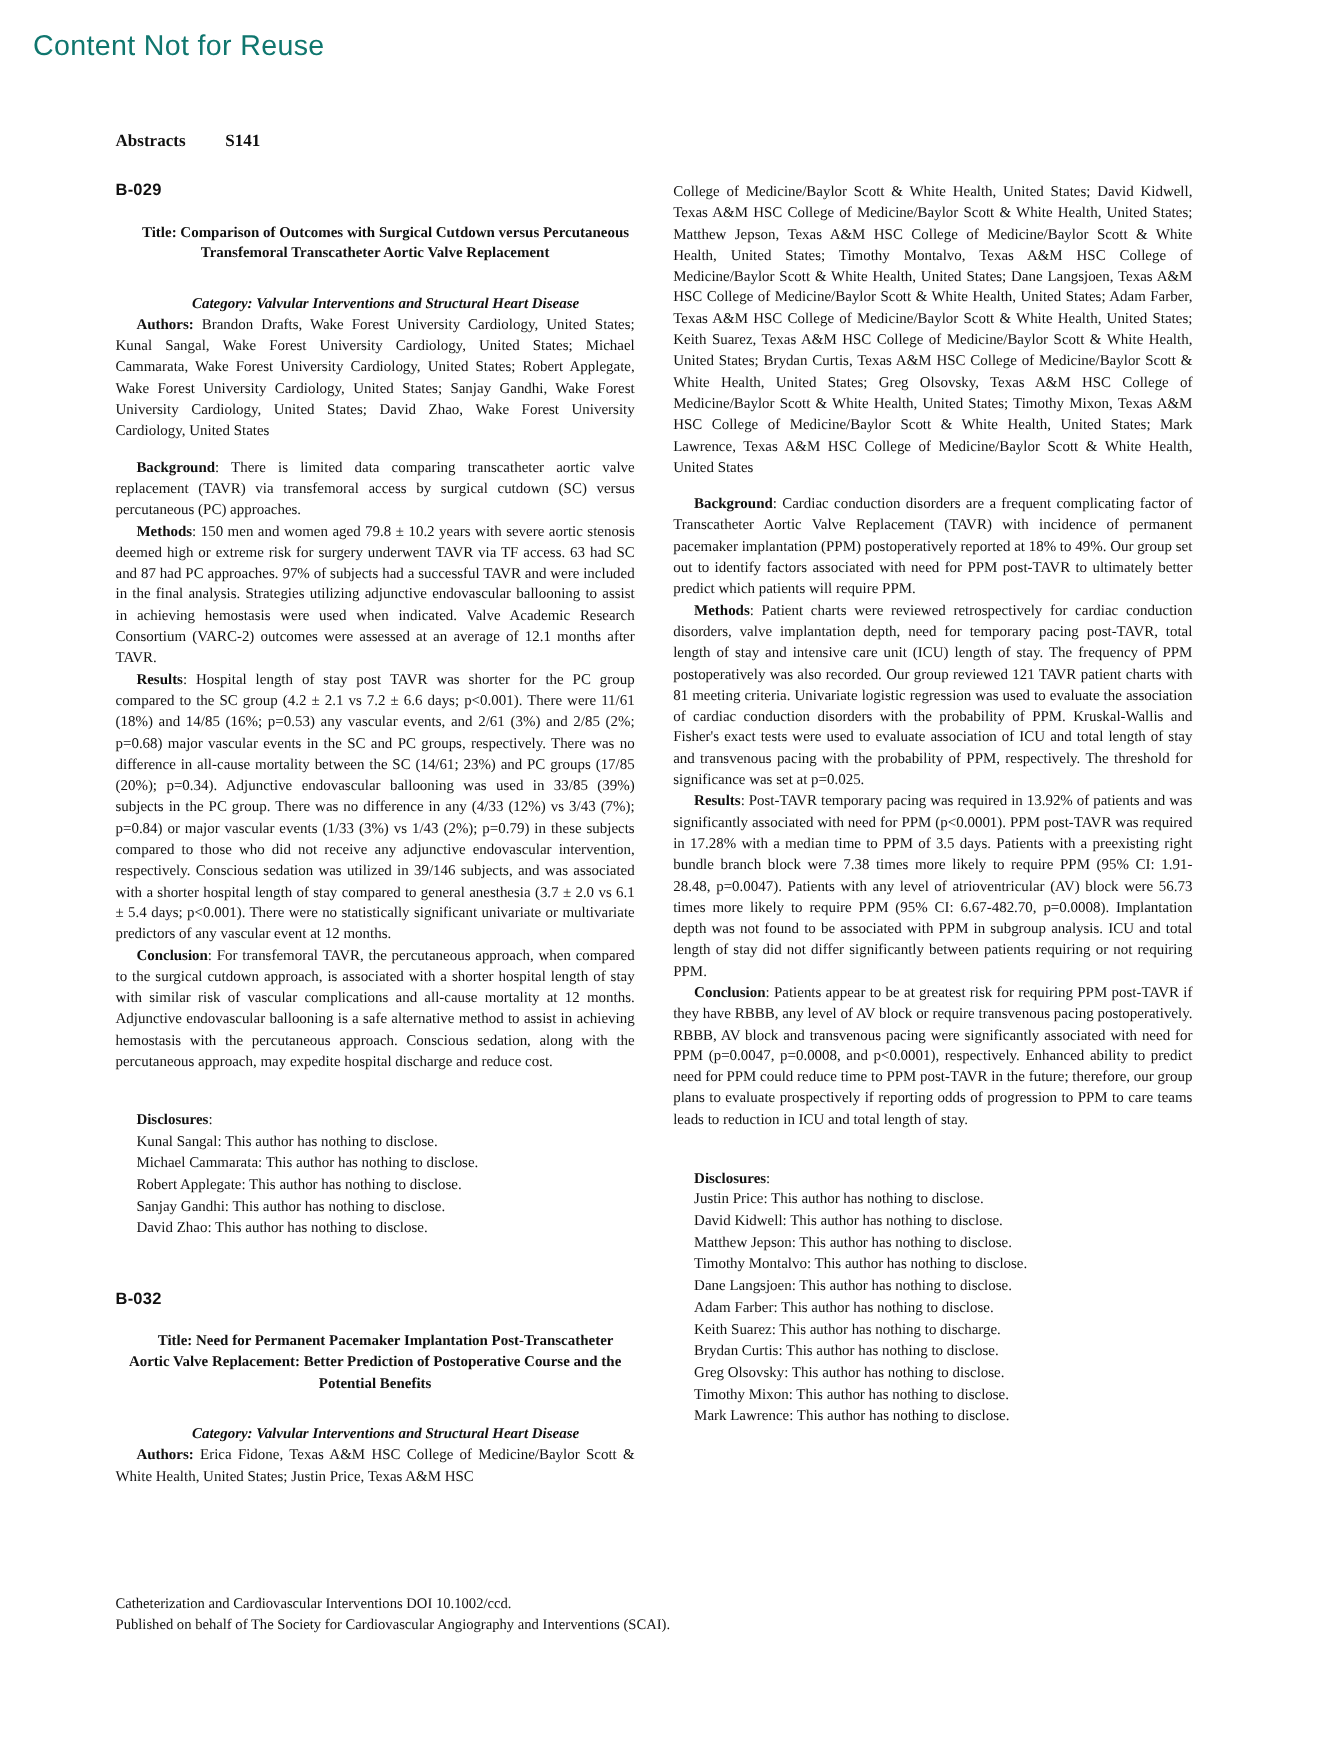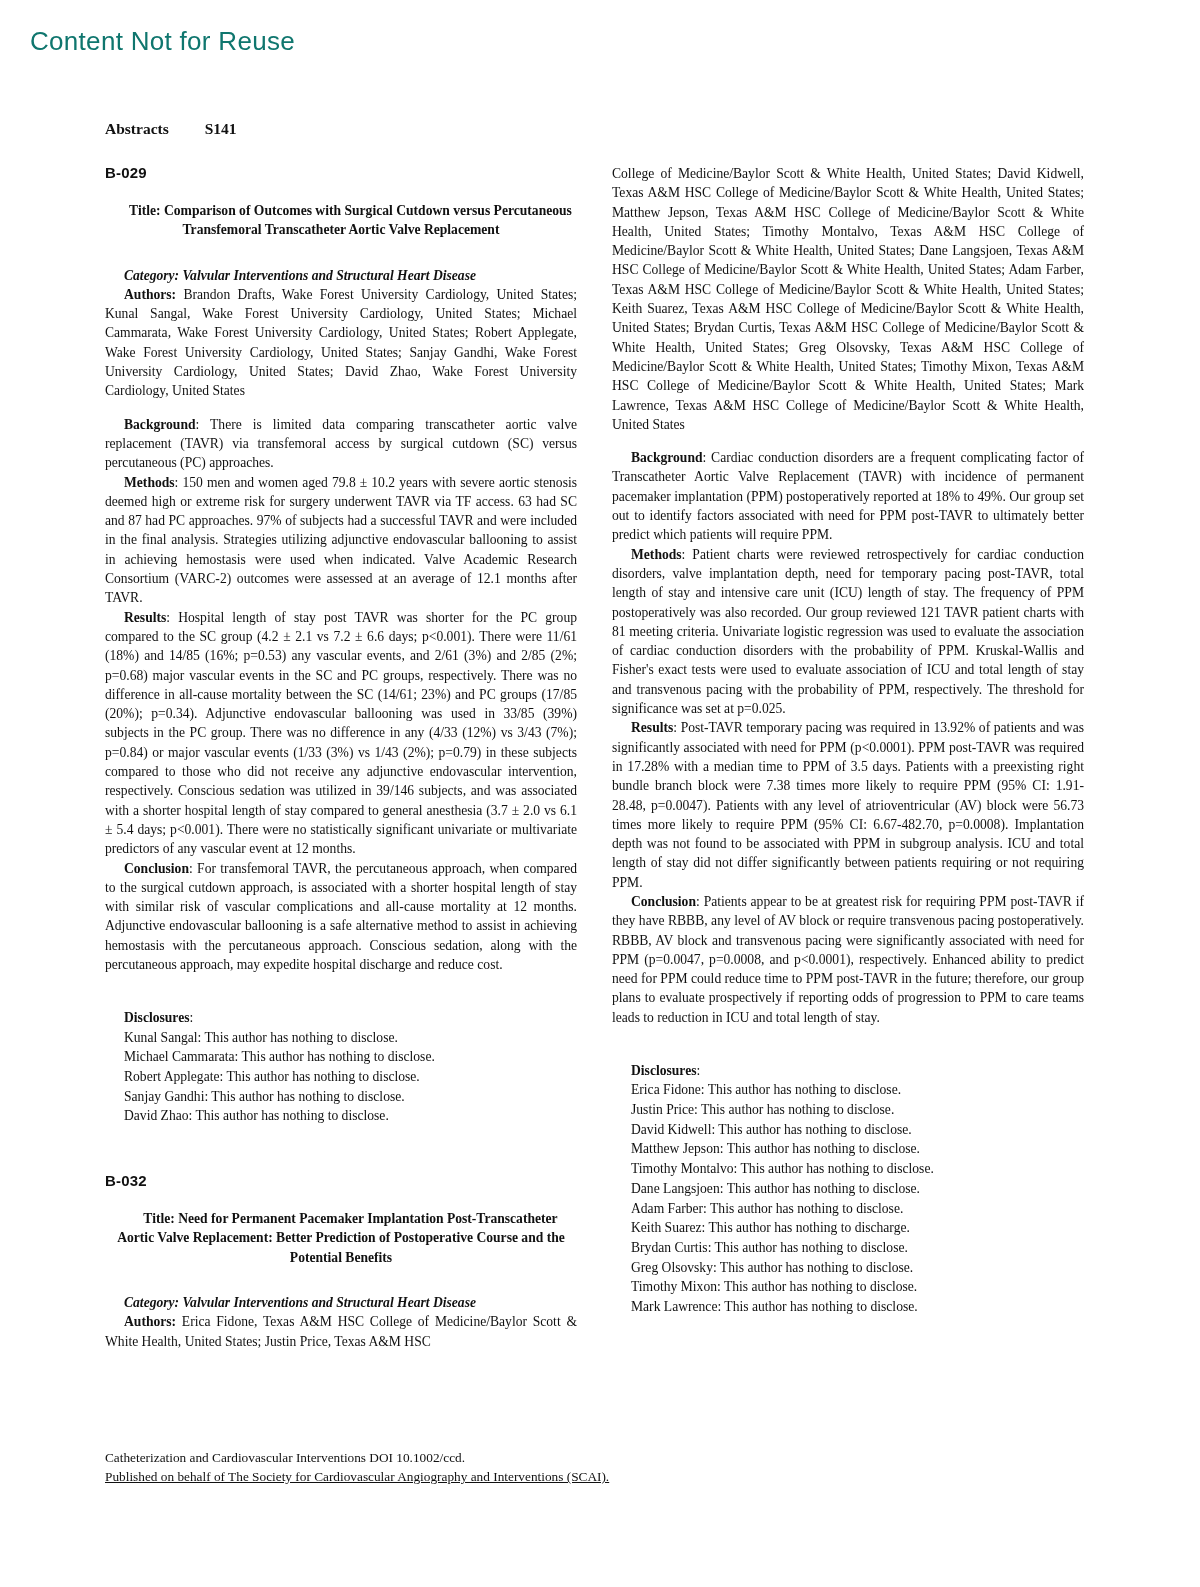--- a/index.html
+++ b/index.html
@@ -73,21 +73,21 @@
     text-indent: 19px;
     text-align: center;
     margin-bottom: 1px;
     font-family: Liberation Serif, serif;
   }
   .title .lbl { font-weight: bold; }
   .category {
     font-style: italic;
     font-weight: bold;
     text-indent: 19px;
-    text-align: left;
+    text-align: center;
     margin-top: 26px;
   }
   .authors { text-indent: 19px; }
   .authors .lbl { font-weight: bold; }
   .gap { height: 14px; }
   .sec .lbl { font-weight: bold; }
   .disc-head {
     font-weight: bold;
     margin-top: 34px;
     text-indent: 19px;
@@ -102,21 +102,21 @@
   .spacer-lg { height: 46px; }
   .footer {
     position: absolute;
     left: 105px;
     top: 1448px;
     width: 980px;
     text-align: left;
     font-size: 13.3px;
     line-height: 1.45;
   }
-  .footer .l2 { display: block; text-decoration: underline; }
+  .footer .l2 { display: block; }
 </style>
 </head>
 <body>
 
 <div class="watermark">Content Not for Reuse</div>
 
 <div class="page">
 
   <div class="runhead">
     <span>Abstracts</span><span class="pg">S141</span>
@@ -171,21 +171,20 @@
 
       <p class="indent sec"><span class="lbl">Background</span><span>: Cardiac conduction disorders are a frequent complicating factor of Transcatheter Aortic Valve Replacement (TAVR) with incidence of permanent pacemaker implantation (PPM) postoperatively reported at 18% to 49%. Our group set out to identify factors associated with need for PPM post-TAVR to ultimately better predict which patients will require PPM.</span></p>
 
       <p class="indent sec"><span class="lbl">Methods</span><span>: Patient charts were reviewed retrospectively for cardiac conduction disorders, valve implantation depth, need for temporary pacing post-TAVR, total length of stay and intensive care unit (ICU) length of stay. The frequency of PPM postoperatively was also recorded. Our group reviewed 121 TAVR patient charts with 81 meeting criteria. Univariate logistic regression was used to evaluate the association of cardiac conduction disorders with the probability of PPM. Kruskal-Wallis and Fisher's exact tests were used to evaluate association of ICU and total length of stay and transvenous pacing with the probability of PPM, respectively. The threshold for significance was set at p=0.025.</span></p>
 
       <p class="indent sec"><span class="lbl">Results</span><span>: Post-TAVR temporary pacing was required in 13.92% of patients and was significantly associated with need for PPM (p&lt;0.0001). PPM post-TAVR was required in 17.28% with a median time to PPM of 3.5 days. Patients with a preexisting right bundle branch block were 7.38 times more likely to require PPM (95% CI: 1.91-28.48, p=0.0047). Patients with any level of atrioventricular (AV) block were 56.73 times more likely to require PPM (95% CI: 6.67-482.70, p=0.0008). Implantation depth was not found to be associated with PPM in subgroup analysis. ICU and total length of stay did not differ significantly between patients requiring or not requiring PPM.</span></p>
 
       <p class="indent sec"><span class="lbl">Conclusion</span><span>: Patients appear to be at greatest risk for requiring PPM post-TAVR if they have RBBB, any level of AV block or require transvenous pacing postoperatively. RBBB, AV block and transvenous pacing were significantly associated with need for PPM (p=0.0047, p=0.0008, and p&lt;0.0001), respectively. Enhanced ability to predict need for PPM could reduce time to PPM post-TAVR in the future; therefore, our group plans to evaluate prospectively if reporting odds of progression to PPM to care teams leads to reduction in ICU and total length of stay.</span></p>
 
       <p class="disc-head"><span>Disclosures</span><span class="tail">:</span></p>
-      <p class="disc-line">Erica Fidone: This author has nothing to disclose.</p>
       <p class="disc-line">Justin Price: This author has nothing to disclose.</p>
       <p class="disc-line">David Kidwell: This author has nothing to disclose.</p>
       <p class="disc-line">Matthew Jepson: This author has nothing to disclose.</p>
       <p class="disc-line">Timothy Montalvo: This author has nothing to disclose.</p>
       <p class="disc-line">Dane Langsjoen: This author has nothing to disclose.</p>
       <p class="disc-line">Adam Farber: This author has nothing to disclose.</p>
       <p class="disc-line">Keith Suarez: This author has nothing to discharge.</p>
       <p class="disc-line">Brydan Curtis: This author has nothing to disclose.</p>
       <p class="disc-line">Greg Olsovsky: This author has nothing to disclose.</p>
       <p class="disc-line">Timothy Mixon: This author has nothing to disclose.</p>

